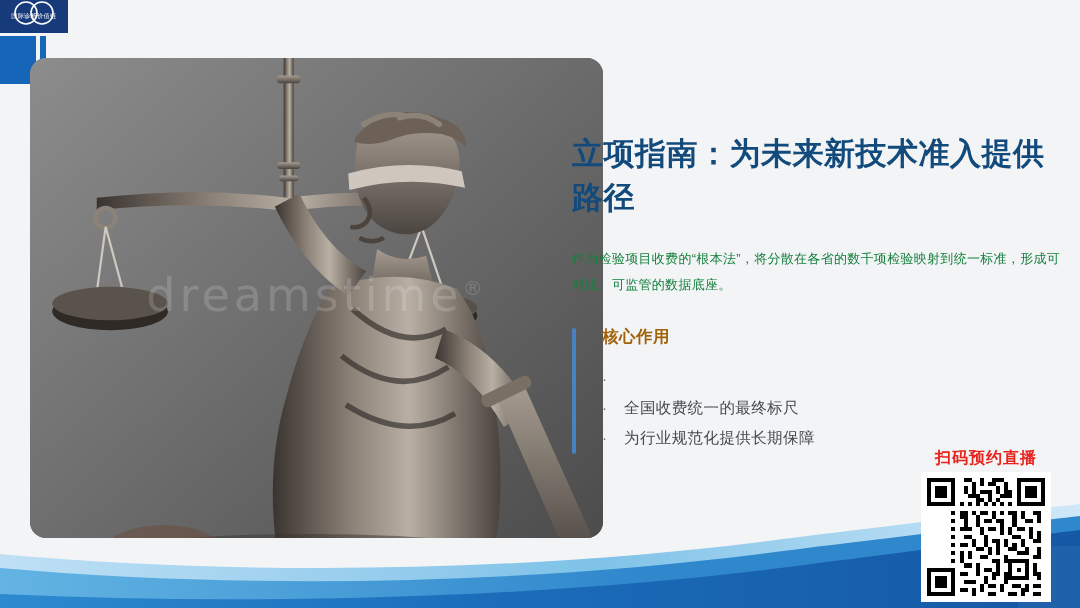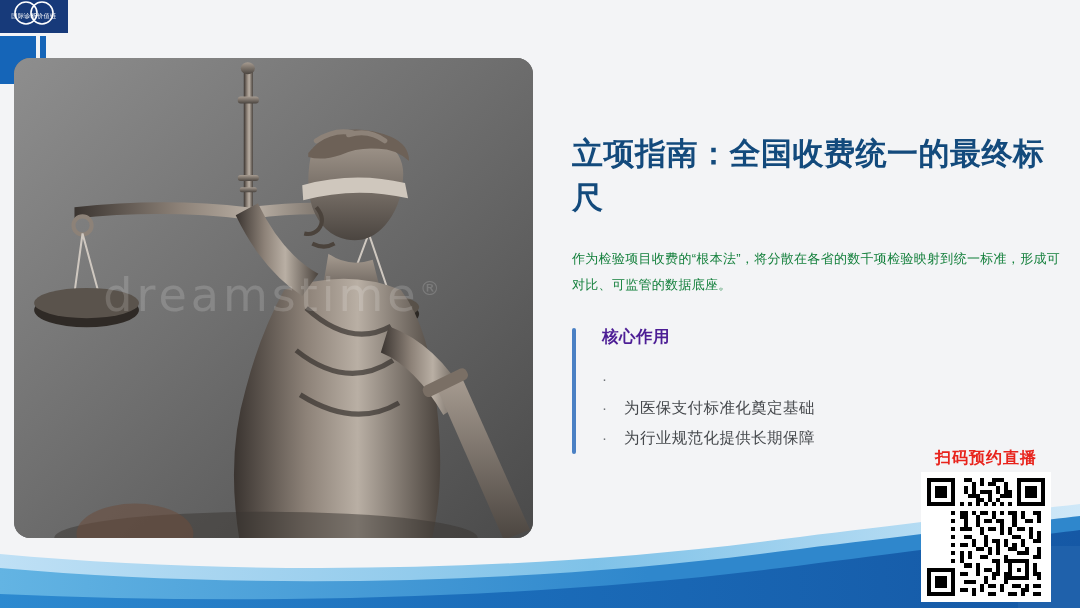--- a/index.html
+++ b/index.html
@@ -57,23 +57,23 @@
     left: 40px;
     top: 36px;
     width: 6px;
     height: 40px;
     background: #1565b8;
   }
 
   
   .photo {
     position: absolute;
-    left: 14px;
+    left: 30px;
     top: 58px;
-    width: 519px;
+    width: 573px;
     height: 480px;
     border-radius: 16px;
     overflow: hidden;
     background: #6d6d6d;
   }
   .photo svg { display: block; width: 100%; height: 100%; }
   .photo-watermark {
     position: absolute;
     left: 0;
     top: 210px;
@@ -126,21 +126,21 @@
     top: 2px;
     width: 4px;
     height: 126px;
     background: #4a80c4;
     border-radius: 2px;
   }
   .core-heading {
     margin: 0;
     font-size: 16.5px;
     font-weight: bold;
-    color: #4c1d95;
+    color: #a16207;
     letter-spacing: .5px;
   }
   .core-list {
     list-style: none;
     margin: 16px 0 0 0;
     padding: 0;
   }
   .core-list li {
     display: flex;
     align-items: center;
@@ -286,34 +286,34 @@
 
       <ellipse cx="120" cy="474" rx="58" ry="30" fill="#6b4c3c" opacity=".55"></ellipse>
     </svg>
     <div class="photo-watermark">
       <span>dreamstime</span><span class="wm-dot">®</span>
     </div>
   </div>
 
   <div class="content">
 
-    <h1 class="title">立项指南：全国收费统一的最终标尺</h1>
+    <h1 class="title">立项指南：为未来新技术准入提供路径</h1>
 
     <p class="paragraph">作为检验项目收费的“根本法”，将分散在各省的数千项检验映射到统一标准，形成可对比、可监管的数据底座。</p>
 
     <div class="core-panel">
       <div class="core-bar"></div>
       <h2 class="core-heading">核心作用</h2>
       <ul class="core-list">
         <li>
           <span class="bullet-dot">·</span>
         </li>
         <li>
           <span class="bullet-dot">·</span>
-          <span>为医保支付标准化奠定基础</span>
+          <span>全国收费统一的最终标尺</span>
         </li>
         <li>
           <span class="bullet-dot">·</span>
           <span>为行业规范化提供长期保障</span>
         </li>
       </ul>
     </div>
   </div>
 
   <div class="wave">

